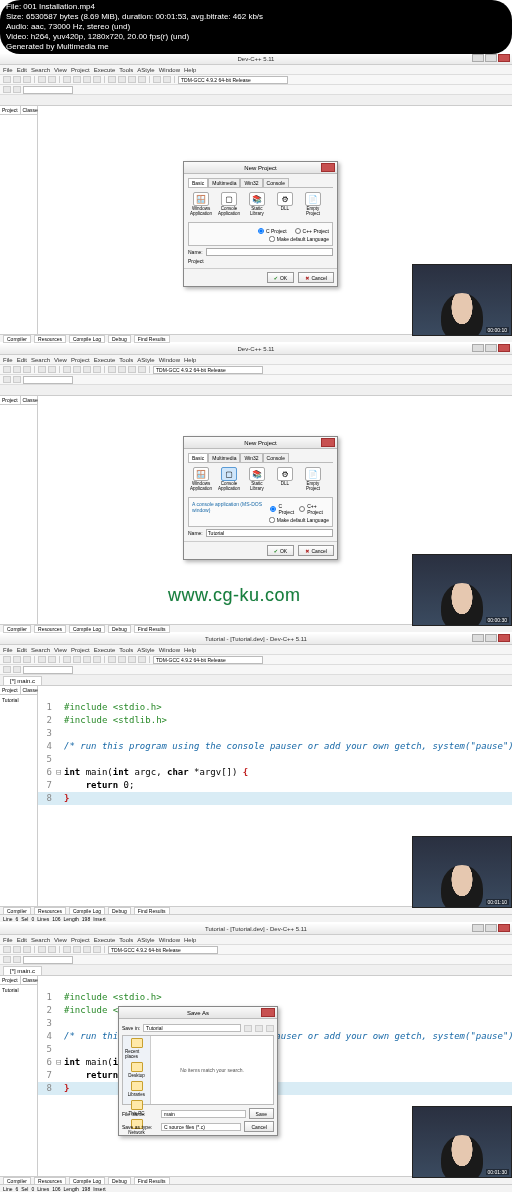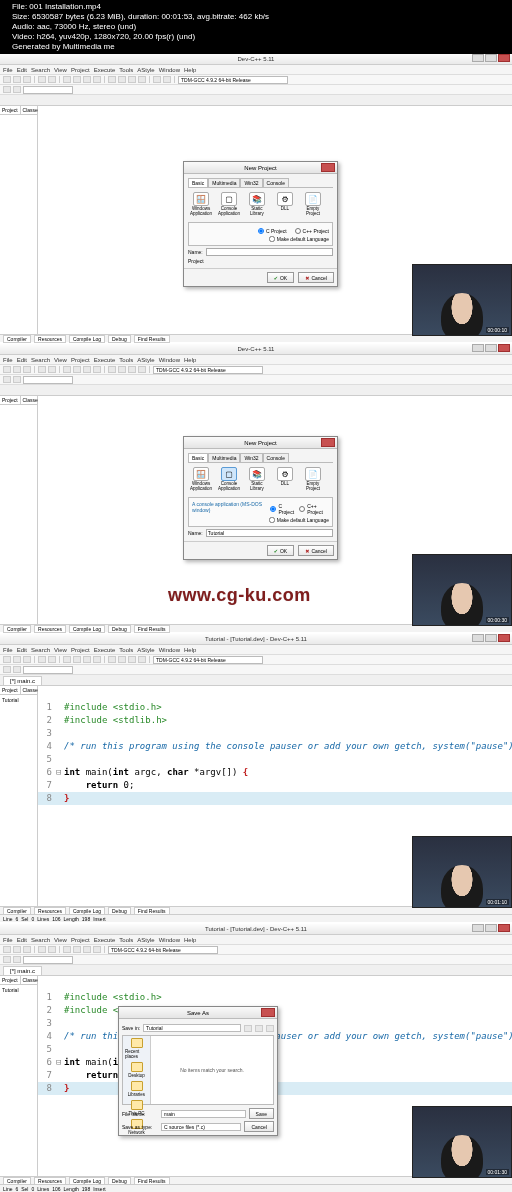--- a/index.html
+++ b/index.html
@@ -1,17 +1,17 @@
 <!DOCTYPE html>
 <html><head>
 <meta charset="utf-8">
 <style>
   * { box-sizing: border-box; margin: 0; padding: 0; }
   body { width: 512px; font-family: "Segoe UI", Tahoma, sans-serif; font-size: 7px; background: #fff; color: #000; }
-  .meta { background: #000; color: #fff; padding: 2px 12px; font-size: 8px; line-height: 1.25; font-family: Arial, sans-serif; }
+  .meta { background: #000; color: #fff; padding: 2px 6px; font-size: 8px; line-height: 1.25; font-family: Arial, sans-serif; border-radius: 20px; }
   .frame { position: relative; }
 
   
   .titlebar { height: 11px; background: linear-gradient(#fdfdfd,#e9e9e9); border-bottom: 1px solid #ccc; display: flex; align-items: center; justify-content: center; font-size: 6px; color: #333; position: relative; }
   .winbtns { position: absolute; right: 2px; top: 0; display: flex; gap: 1px; }
   .winbtn { width: 12px; height: 8px; background: #ddd; border: 1px solid #aaa; }
   .winbtn.close { background: #c75050; border-color: #a03030; }
   .menubar { height: 10px; background: #f5f5f5; border-bottom: 1px solid #ddd; display: flex; gap: 4px; padding: 0 3px; align-items: center; font-size: 6px; color: #333; }
   .menubar span { cursor: default; }
   .toolbar { height: 10px; background: #f7f7f7; border-bottom: 1px solid #ddd; display: flex; gap: 2px; padding: 0 3px; align-items: center; }
@@ -48,21 +48,21 @@
   .fld { display: flex; align-items: center; gap: 3px; margin-top: 2px; font-size: 5px; }
   .fld input { border: 1px solid #aaa; height: 8px; font-size: 5px; padding: 0 1px; }
   .dlg-btns { display: flex; justify-content: flex-end; gap: 4px; padding: 3px; border-top: 1px solid #ccc; }
   .btn { border: 1px solid #999; background: linear-gradient(#fff,#e8e8e8); padding: 0 6px; height: 11px; font-size: 5px; display: flex; align-items: center; gap: 2px; }
   .btn.ok::before { content: "✔"; color: #2a8a2a; }
   .btn.cancel::before { content: "✖"; color: #b02a2a; }
 
   .webcam { position: absolute; right: 0; width: 100px; height: 72px; background: linear-gradient(#2a3040,#3a4a5f); border: 1px solid #222; z-index: 20; display:flex; align-items:flex-end; justify-content:center; overflow:hidden; }
   .face { width: 42px; height: 48px; background: radial-gradient(ellipse at 50% 30%, #e6c8b0 0%, #e6c8b0 35%, #1a1a1a 36%, #1a1a1a 100%); border-radius: 50% 50% 40% 40%; margin-bottom: -6px; position:relative; }
   .ts { position: absolute; right: 2px; bottom: 2px; font-size: 5px; color: #fff; background: rgba(0,0,0,0.4); padding: 0 2px; }
-  .wm { position: absolute; font-size: 18px; color: #7f1d1d; font-weight: bold; text-shadow: 0 0 1px rgba(0,0,0,0.2); z-index: 5; letter-spacing: 0.5px; }
+  .wm { position: absolute; font-size: 18px; color: #15803d; font-weight: normal; text-shadow: 0 0 1px rgba(0,0,0,0.2); z-index: 5; letter-spacing: 0.5px; }
 
   
   .code { font-family: Consolas, monospace; font-size: 9px; line-height: 13px; padding: 2px 0; white-space: pre; }
   .gut { display: inline-block; width: 18px; text-align: right; color: #888; padding-right: 4px; }
   .fold { display:inline-block; width:8px; color:#888; }
   .kw { color: #000; font-weight: bold; }
   .inc { color: #2a8a2a; font-weight: normal; }
   .cmt { color: #1a6aa8; font-style: italic; }
   .br { color: #c02020; font-weight: bold; }
   .curline { background: #d9ecf5; display: block; }
@@ -72,21 +72,21 @@
   .saveplaces { width:28px; background:#eef2f7; border-right:1px solid #ccc; padding:2px; display:flex; flex-direction:column; gap:3px; }
   .saveplaces .pl { display:flex; flex-direction:column; align-items:center; font-size:4.5px; gap:1px; }
   .saveplaces .pl .pi { width:12px; height:10px; background:#ffe9a8; border:1px solid #c8a030; border-radius:1px; }
   .savearea { flex:1; background:#fff; display:flex; align-items:center; justify-content:center; font-size:5px; color:#555; }
 </style>
 </head>
 <body>
 
 <div class="meta">
   <div>File: 001 Installation.mp4</div>
-  <div>Size: 6530587 bytes (6.23 MiB), duration: 00:01:53, avg.bitrate: 462 kb/s</div>
+  <div>Size: 6530587 bytes (8.69 MiB), duration: 00:01:53, avg.bitrate: 462 kb/s</div>
   <div>Audio: aac, 73000 Hz, stereo (und)</div>
   <div>Video: h264, yuv420p, 1280x720, 20.00 fps(r) (und)</div>
   <div>Generated by Multimedia me</div>
 </div>
 
 <div class="frame" style="height:290px;">
   <div class="titlebar">
     <span>Dev-C++ 5.11</span>
     <div class="winbtns">
       <div class="winbtn"></div>

